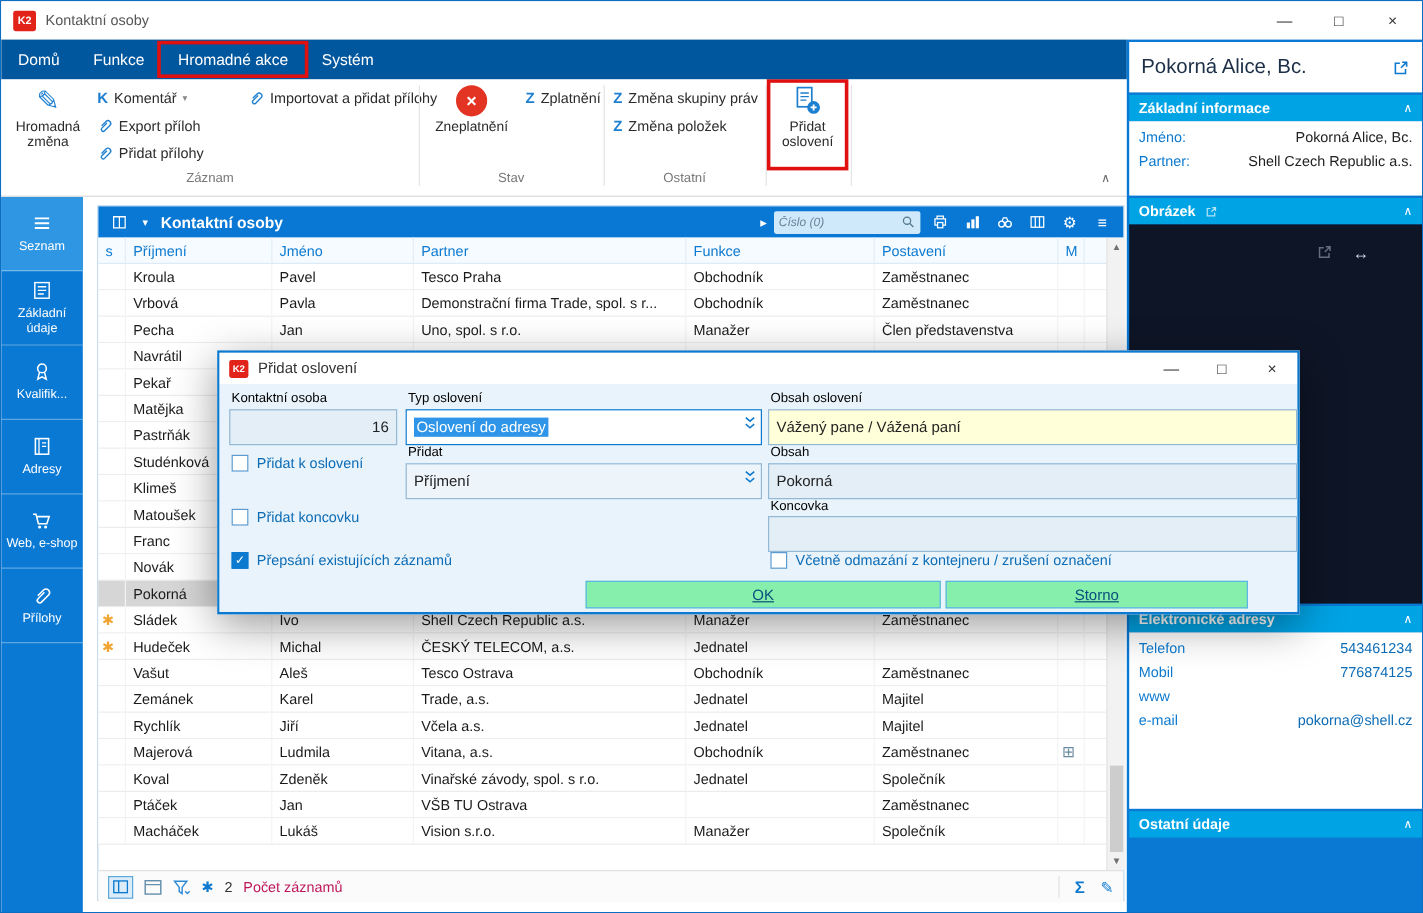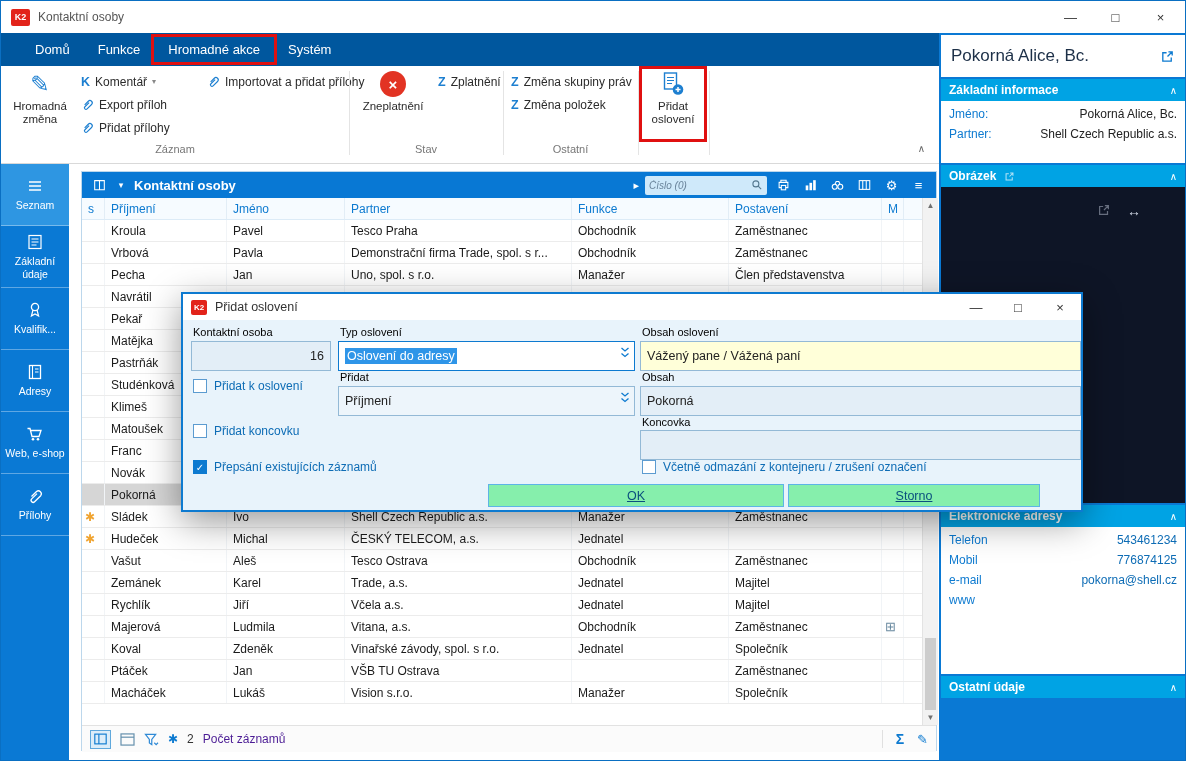--- a/index.html
+++ b/index.html
@@ -9,21 +9,21 @@
 
 
 .titlebar{position:absolute;left:0;top:0;width:100%;height:32px;background:#fff;display:flex;align-items:center;padding-left:10px;z-index:5}
 .k2logo{width:19px;height:17px;background:#e2231a;color:#fff;font-weight:bold;font-size:9px;display:flex;align-items:center;justify-content:center;border-radius:2px;flex:0 0 auto}
 .k2logo.small{width:16px;height:15px;font-size:8px}
 .wtitle{margin-left:8px;color:#555;font-size:12px}
 .wbtns{position:absolute;right:2px;top:0;height:32px;display:flex}
 .wbtn{width:45px;height:100%;display:flex;align-items:center;justify-content:center;color:#333;font-size:13px}
 
 
-.menubar{position:absolute;left:0;top:32px;width:938px;height:33px;background:#00579e;display:flex;align-items:center;padding-left:20px;z-index:5}
+.menubar{position:absolute;left:0;top:32px;width:938px;height:33px;background:#00579e;display:flex;align-items:center;padding-left:0;z-index:5}
 .mitem{color:#fff;font-size:13px;padding:5px 14px;white-space:nowrap}
 .annotated{outline:3px solid #e01010;outline-offset:0}
 
 
 .ribbon{position:absolute;left:0;top:65px;width:938px;height:98px;background:#fff;border-bottom:1px solid #d9d9d9;z-index:4}
 .rb-big{position:absolute;top:3px;width:66px;height:70px;display:flex;flex-direction:column;align-items:center;text-align:center;padding-top:2px}
 .rb-big-label{font-size:11.5px;color:#2b2b2b;line-height:13px;margin-top:3px}
 .rb-pencil{font-size:23px;color:#1d7fd0;line-height:26px}
 .rb-x{width:26px;height:26px;border-radius:50%;background:#e23323;color:#fff;font-weight:bold;display:flex;align-items:center;justify-content:center;font-size:15px}
 .rb-doc{height:26px;display:flex;align-items:center}
@@ -60,21 +60,21 @@
 .tc.micon{color:#6a8aa0;font-size:13px;padding:0 3px}
 .c-s{width:23px}.c-prijmeni{width:122px}.c-jmeno{width:118px}.c-partner{width:227px}.c-funkce{width:157px}.c-postaveni{width:153px}.c-m{width:22px}.c-fill{flex:1;border-right:none}
 .vscroll{position:absolute;left:840px;top:26px;width:16px;height:527px;background:#f2f2f2;border-left:1px solid #e3e3e3}
 .varr{position:absolute;left:0;width:15px;height:15px;display:flex;align-items:center;justify-content:center;color:#6f6f6f;font-size:8px}
 .varr.up{top:0}.varr.dn{bottom:0}
 .vthumb{position:absolute;left:2px;top:440px;width:11px;height:72px;background:#cdcdcd}
 .gstatus{position:absolute;left:0;top:553px;width:100%;height:27px;background:#fbfbfb;border-top:1px solid #e2e2e2;display:flex;align-items:center;padding:0 8px;gap:9px}
 .sb-first{width:21px;height:19px;border:1px solid #5fa8dc;background:#dcedf9;display:flex;align-items:center;justify-content:center}
 .sb-flake{color:#0d7ad0;font-size:12px}
 .sb-count{color:#333}
-.sb-label{color:#4c1d95}
+.sb-label{color:#be185d}
 .sb-right{margin-left:auto;display:flex;align-items:center;gap:13px;border-left:1px solid #e0e0e0;padding-left:13px;height:18px}
 .sb-sigma{color:#0d7ad0;font-size:14px;font-weight:bold}
 .sb-pencil{color:#0d7ad0;font-size:13px}
 
 
 .rp{position:absolute;left:938px;top:32px;width:248px;height:729px;background:#0a79d4;padding:2px;display:flex;flex-direction:column;z-index:6}
 .rp-title{background:#fff;height:42px;display:flex;align-items:center;padding:0 10px;font-size:17px;color:#1c2f47;flex:0 0 auto}
 .rp-exp{margin-left:auto}
 .rph{height:22px;background:#00a3e4;color:#fff;font-weight:bold;font-size:12px;display:flex;align-items:center;padding:0 8px;margin-top:2px;flex:0 0 auto;gap:8px}
 .rph .chev{margin-left:auto;font-size:10px;font-weight:normal}
@@ -641,26 +641,26 @@
     <div class="rpc ele blue">
       <div class="prow">
         <span class="lbl">Telefon</span>
         <span class="val">543461234</span>
       </div>
       <div class="prow">
         <span class="lbl">Mobil</span>
         <span class="val">776874125</span>
       </div>
       <div class="prow">
+        <span class="lbl">www</span>
+        <span class="val"></span>
+      </div>
+      <div class="prow">
         <span class="lbl">e-mail</span>
         <span class="val">pokorna@shell.cz</span>
-      </div>
-      <div class="prow">
-        <span class="lbl">www</span>
-        <span class="val"></span>
       </div>
     </div>
 
     <div class="rph">
       <span>Ostatní údaje</span>
       <span class="chev">∧</span>
     </div>
   </div>
 
   <div class="dialog">

